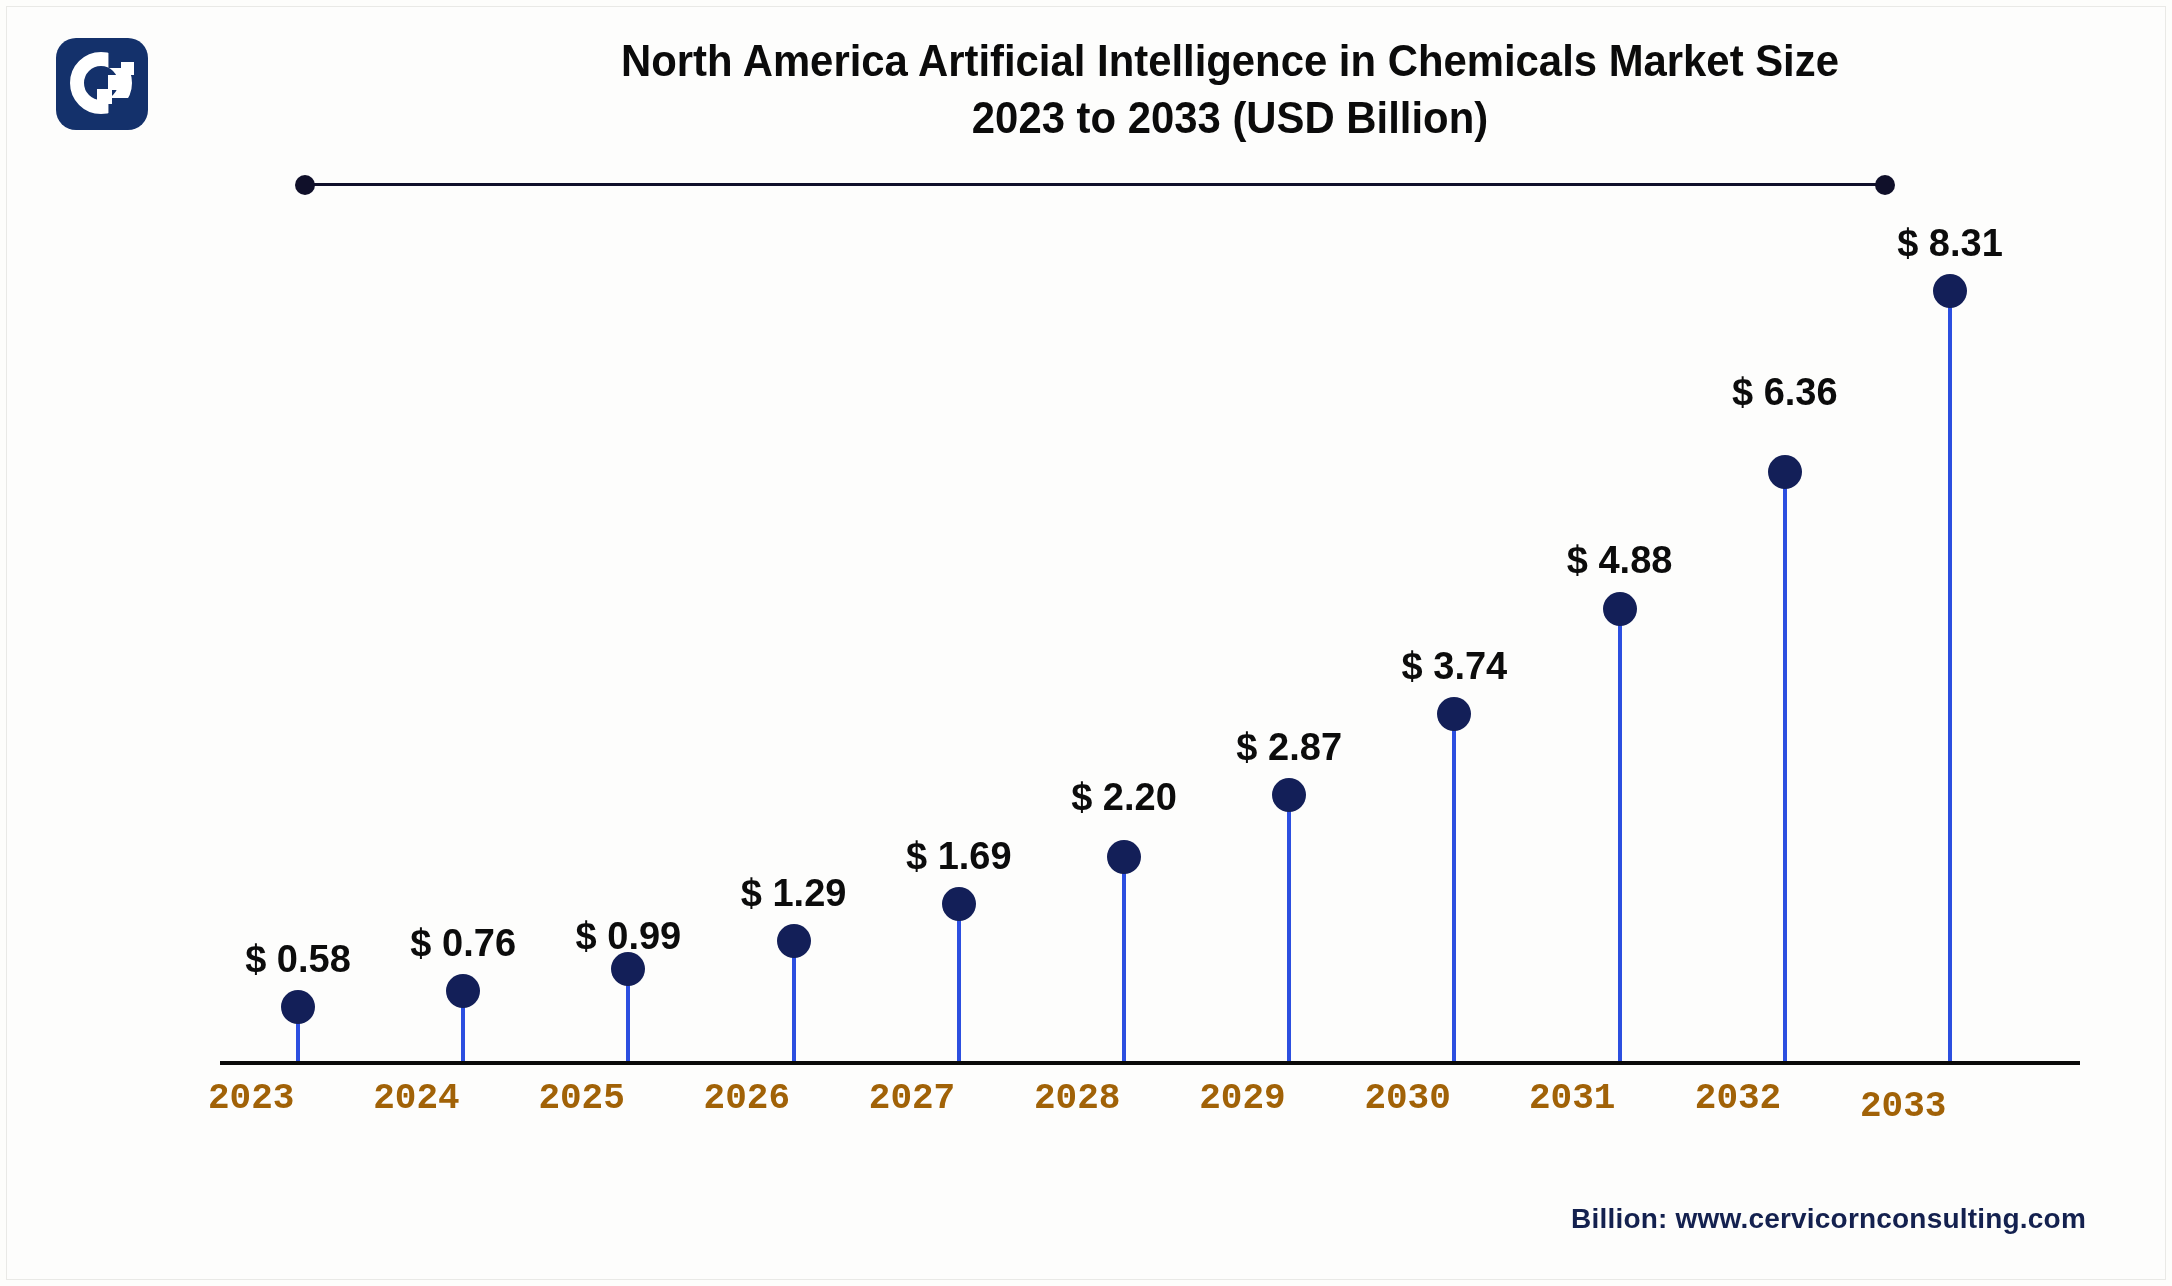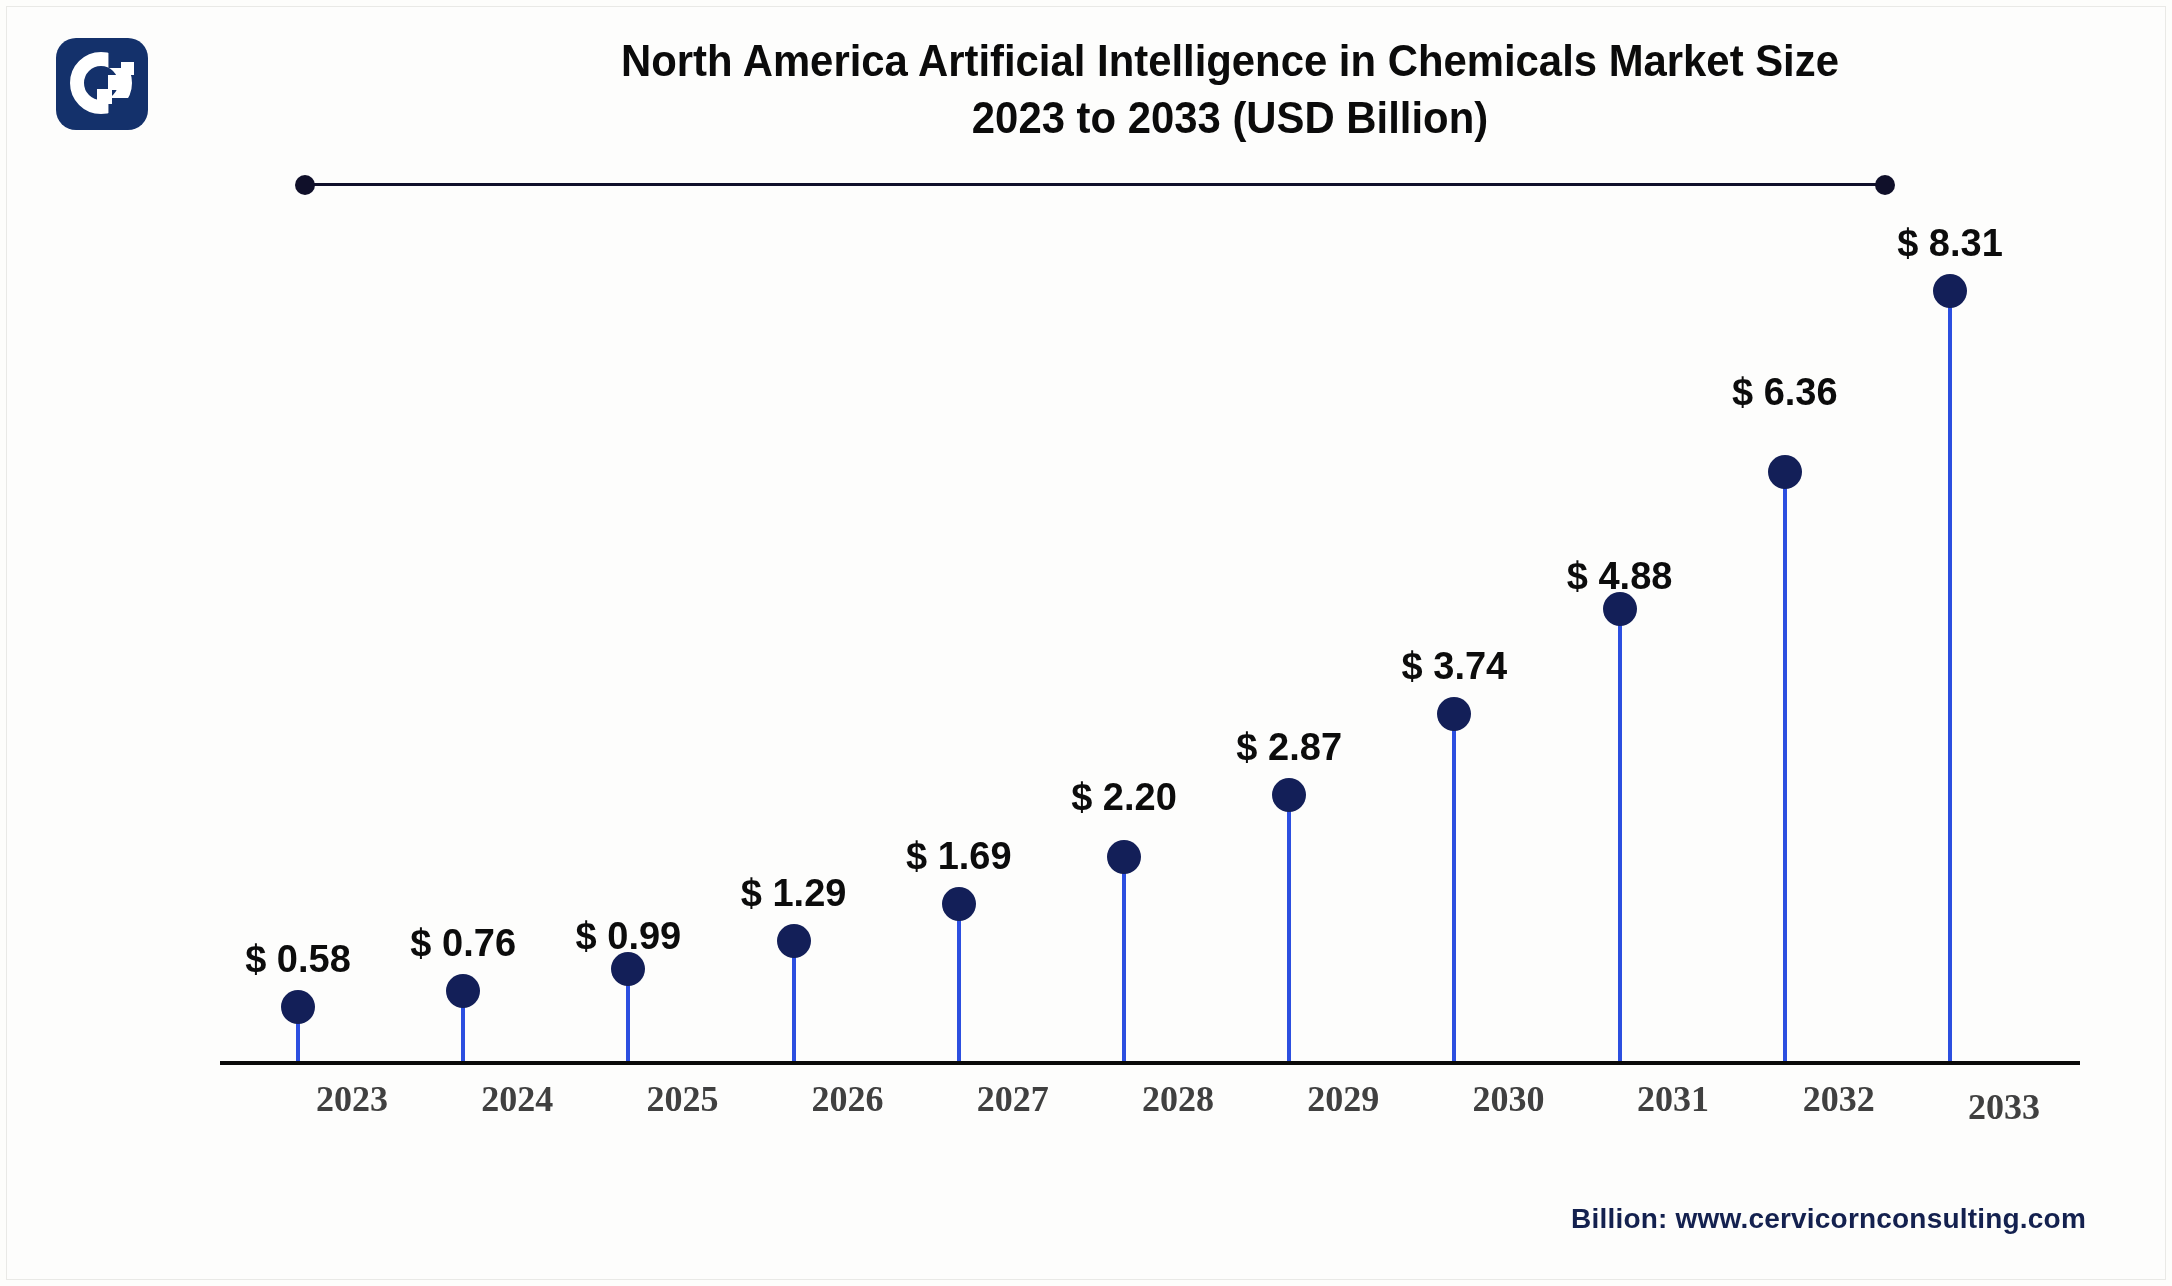--- a/index.html
+++ b/index.html
@@ -154,25 +154,25 @@
     position: absolute;
     left: 220px;
     top: 1078px;
     width: 1860px;
     height: 52px;
   }
   .xtick {
     position: absolute;
     left: -90px;
     width: 180px;
-    text-align: right;
+    text-align: left;
     font-size: 36px;
     font-weight: 700;
-    color: #404040;
-    font-family: Liberation Serif, serif;
+    color: #a16207;
+    font-family: Liberation Mono, monospace;
   }
 
   
   #source {
     position: absolute;
     right: 86px;
     top: 1203px;
     font-size: 28px;
     font-weight: 700;
     color: #14214f;
@@ -243,21 +243,21 @@
         <div class="vlabel" style="bottom: 291.933px;">$ 2.87</div>
       </div>
       <div class="stemwrap" style="left: 1234.4px;">
         <div class="stem" style="height: 346.546px; background: rgb(44, 79, 224);"></div>
         <div class="dot" style="bottom: 329.546px; background: rgb(19, 31, 88);"></div>
         <div class="vlabel" style="bottom: 372.546px;">$ 3.74</div>
       </div>
       <div class="stemwrap" style="left: 1399.6px;">
         <div class="stem" style="height: 452.178px; background: rgb(44, 79, 224);"></div>
         <div class="dot" style="bottom: 435.178px; background: rgb(19, 31, 88);"></div>
-        <div class="vlabel" style="bottom: 463px; text-align: center;">$ 4.88</div>
+        <div class="vlabel" style="bottom: 479px; text-align: center;">$ 4.88</div>
       </div>
       <div class="stemwrap" style="left: 1564.8px;">
         <div class="stem" style="height: 589.314px; background: rgb(44, 79, 224);"></div>
         <div class="dot" style="bottom: 572.314px; background: rgb(19, 31, 88);"></div>
         <div class="vlabel" style="bottom: 647px;">$ 6.36</div>
       </div>
       <div class="stemwrap" style="left: 1730px;">
         <div class="stem" style="height: 770px; background: rgb(44, 79, 224);"></div>
         <div class="dot" style="bottom: 753px; background: rgb(19, 31, 88);"></div>
         <div class="vlabel" style="bottom: 796px;">$ 8.31</div>

